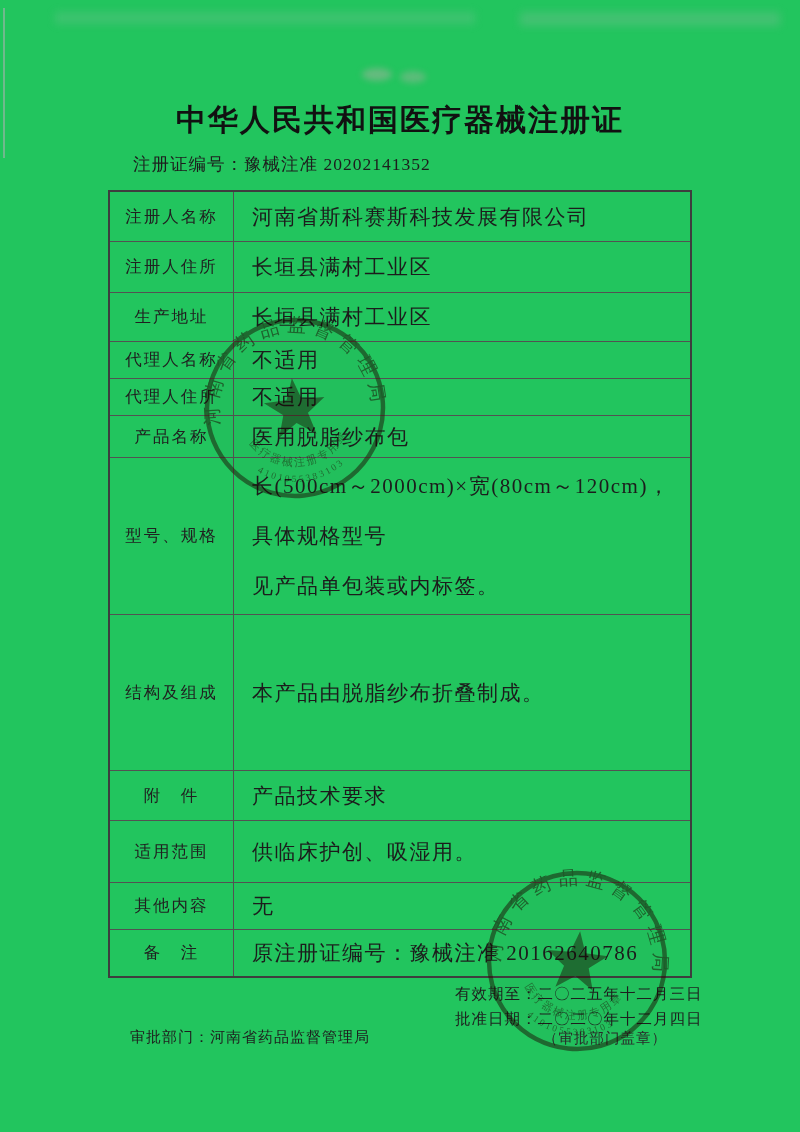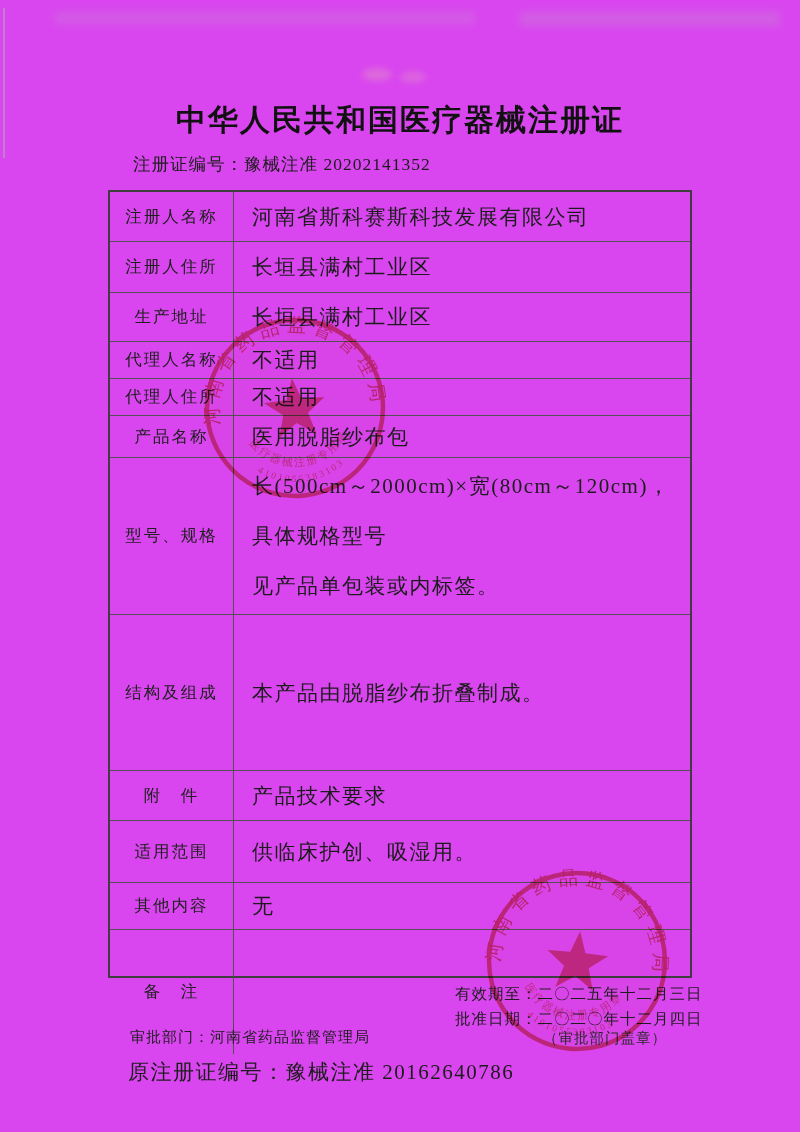--- a/index.html
+++ b/index.html
@@ -1,19 +1,19 @@
 <!DOCTYPE html>
 <html><head>
 <meta charset="utf-8">
 <style>
   * { margin:0; padding:0; box-sizing:border-box; }
   html,body { background:#e8e8e8; }
   .page {
     position:relative; width:800px; height:1132px; margin:0 auto;
-    background:#d946ef; overflow:hidden; color:#262626;
+    background:#22c55e; overflow:hidden; color:#262626;
     font-family:"Liberation Serif","DejaVu Serif",serif;
   }
   
   .smudge { position:absolute; pointer-events:none; }
   .smudge-top-left  { left:55px;  top:12px; width:420px; height:12px; background:rgba(190,188,192,0.18); filter:blur(4px); }
   .smudge-top-right { left:520px; top:12px; width:260px; height:14px; background:rgba(185,183,188,0.22); filter:blur(4px); }
   .smudge-pink-1 { left:362px; top:68px; width:30px; height:13px; background:rgba(228,168,190,0.35); filter:blur(3px); border-radius:50%; }
   .smudge-pink-2 { left:400px; top:71px; width:26px; height:12px; background:rgba(228,168,190,0.30); filter:blur(3px); border-radius:50%; }
   .edge-line { left:3px; top:8px; width:2px; height:150px; background:rgba(175,175,180,0.55); }
 
@@ -25,21 +25,21 @@
   .regline {
     position:absolute; left:133px; top:152px; font-size:17.5px; color:#1d1d1d;
     letter-spacing:1px;
   }
 
   .cert-table {
     position:absolute; left:108px; top:190px; width:584px;
     border:2px solid #3e3e3e;
   }
   .row { display:flex; border-bottom:1px solid #525252; }
-  .row:last-child { border-bottom:none;flex-direction:column; }
+  .row:last-child { border-bottom:none; }
   .lbl {
     width:124px; flex:0 0 124px; border-right:1px solid #525252;
     display:flex; align-items:center; justify-content:center;
     font-size:16.5px; letter-spacing:2px; color:#202020; text-align:center;
   }
   .val {
     flex:1; display:flex; align-items:center;
     padding:4px 10px 4px 18px; font-size:21px; color:#1c1c1c;
     letter-spacing:1.5px;
   }

